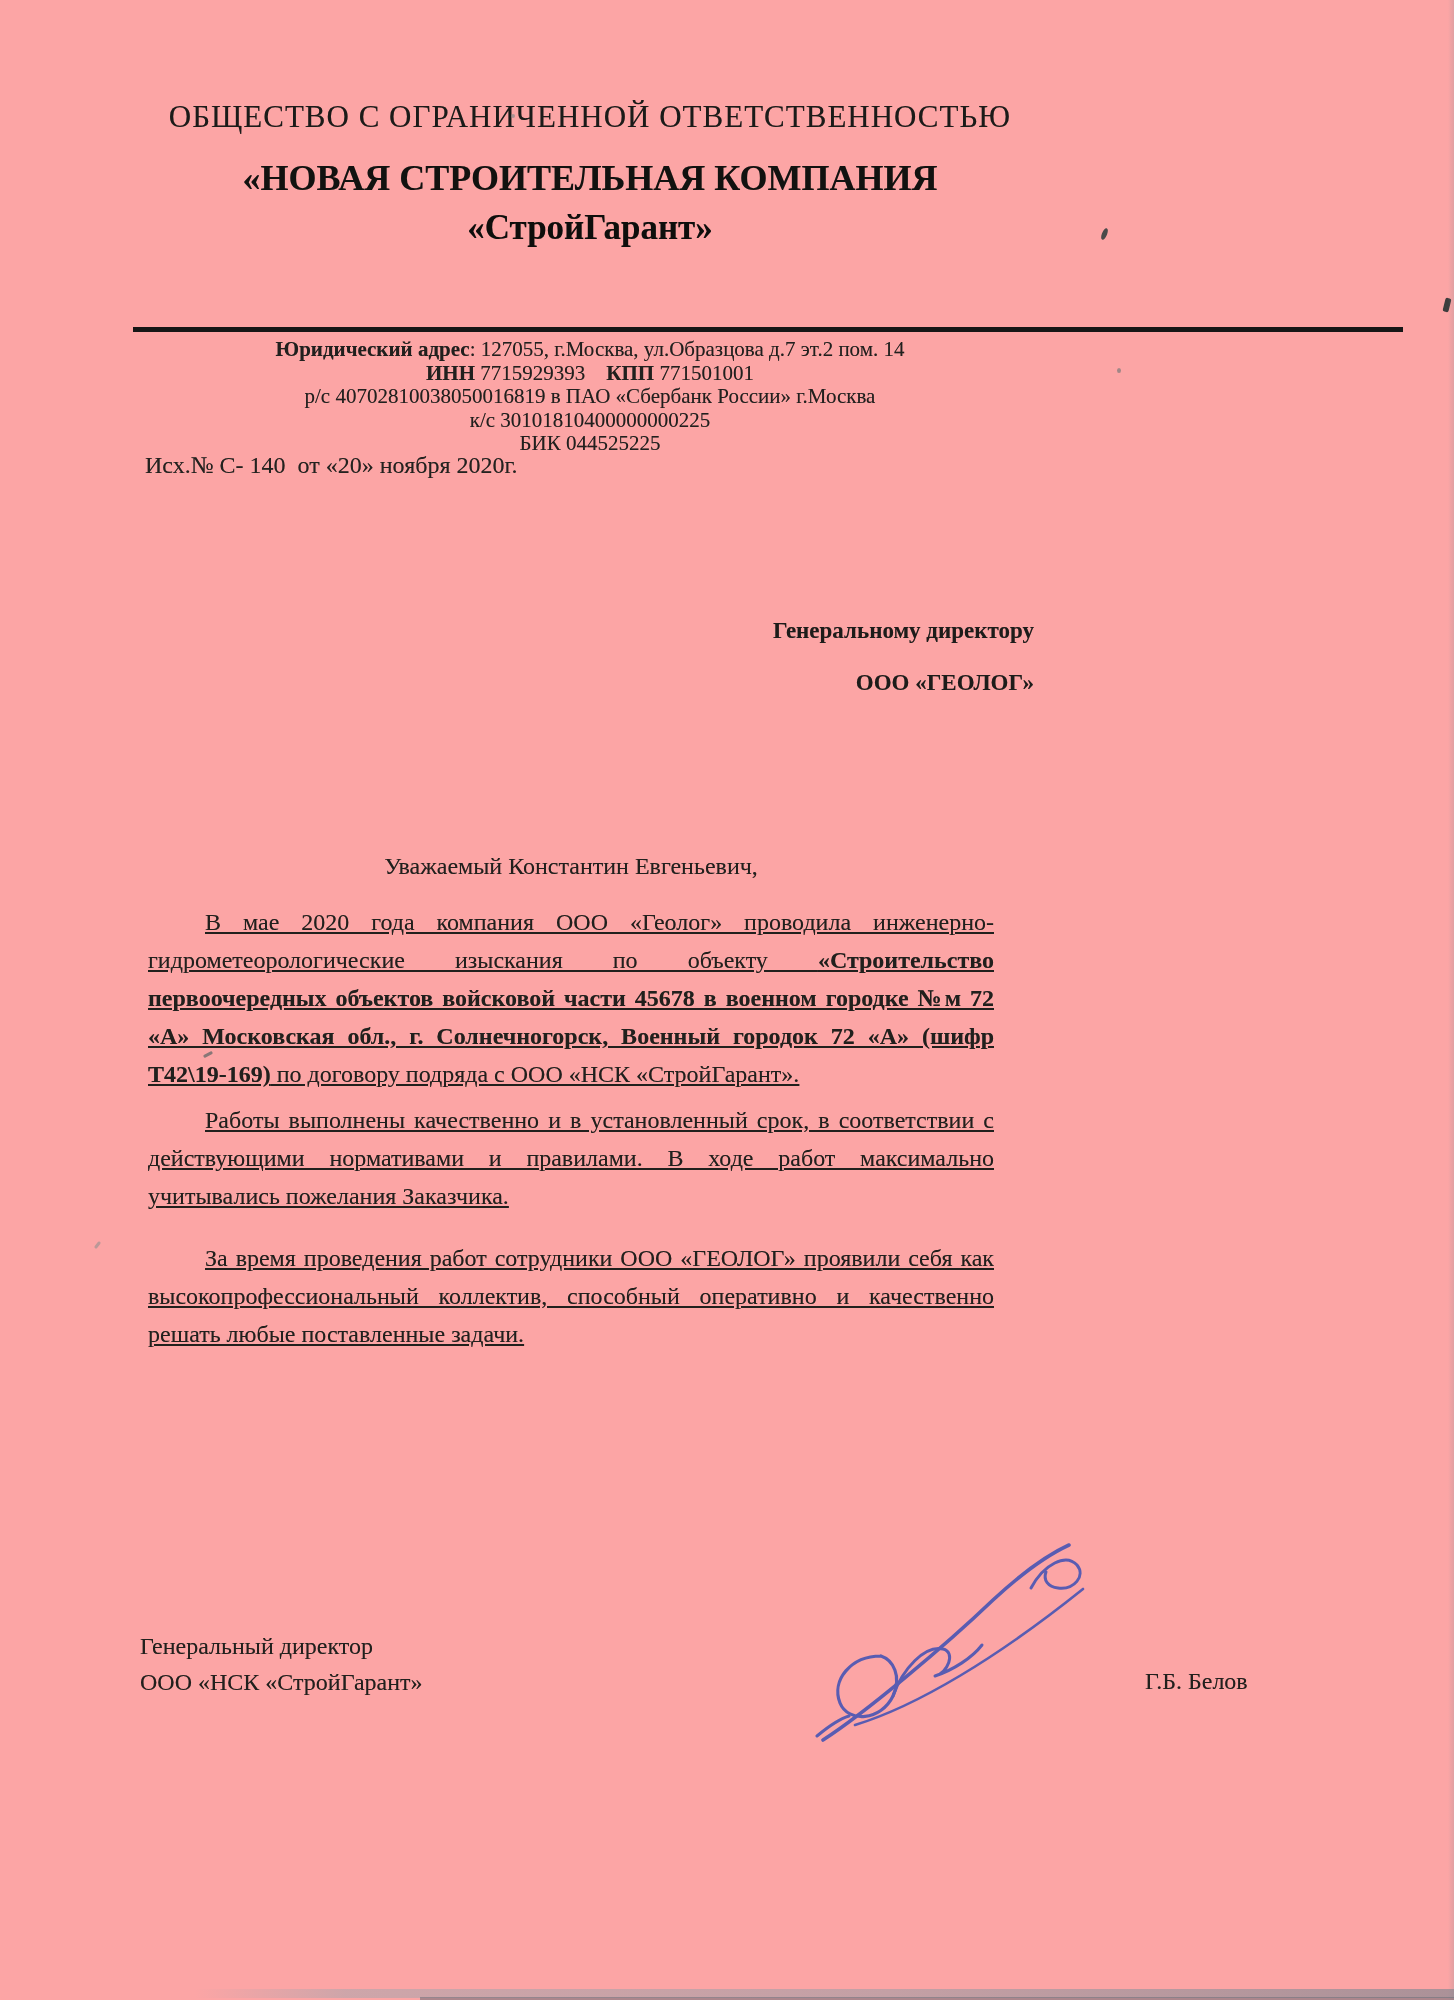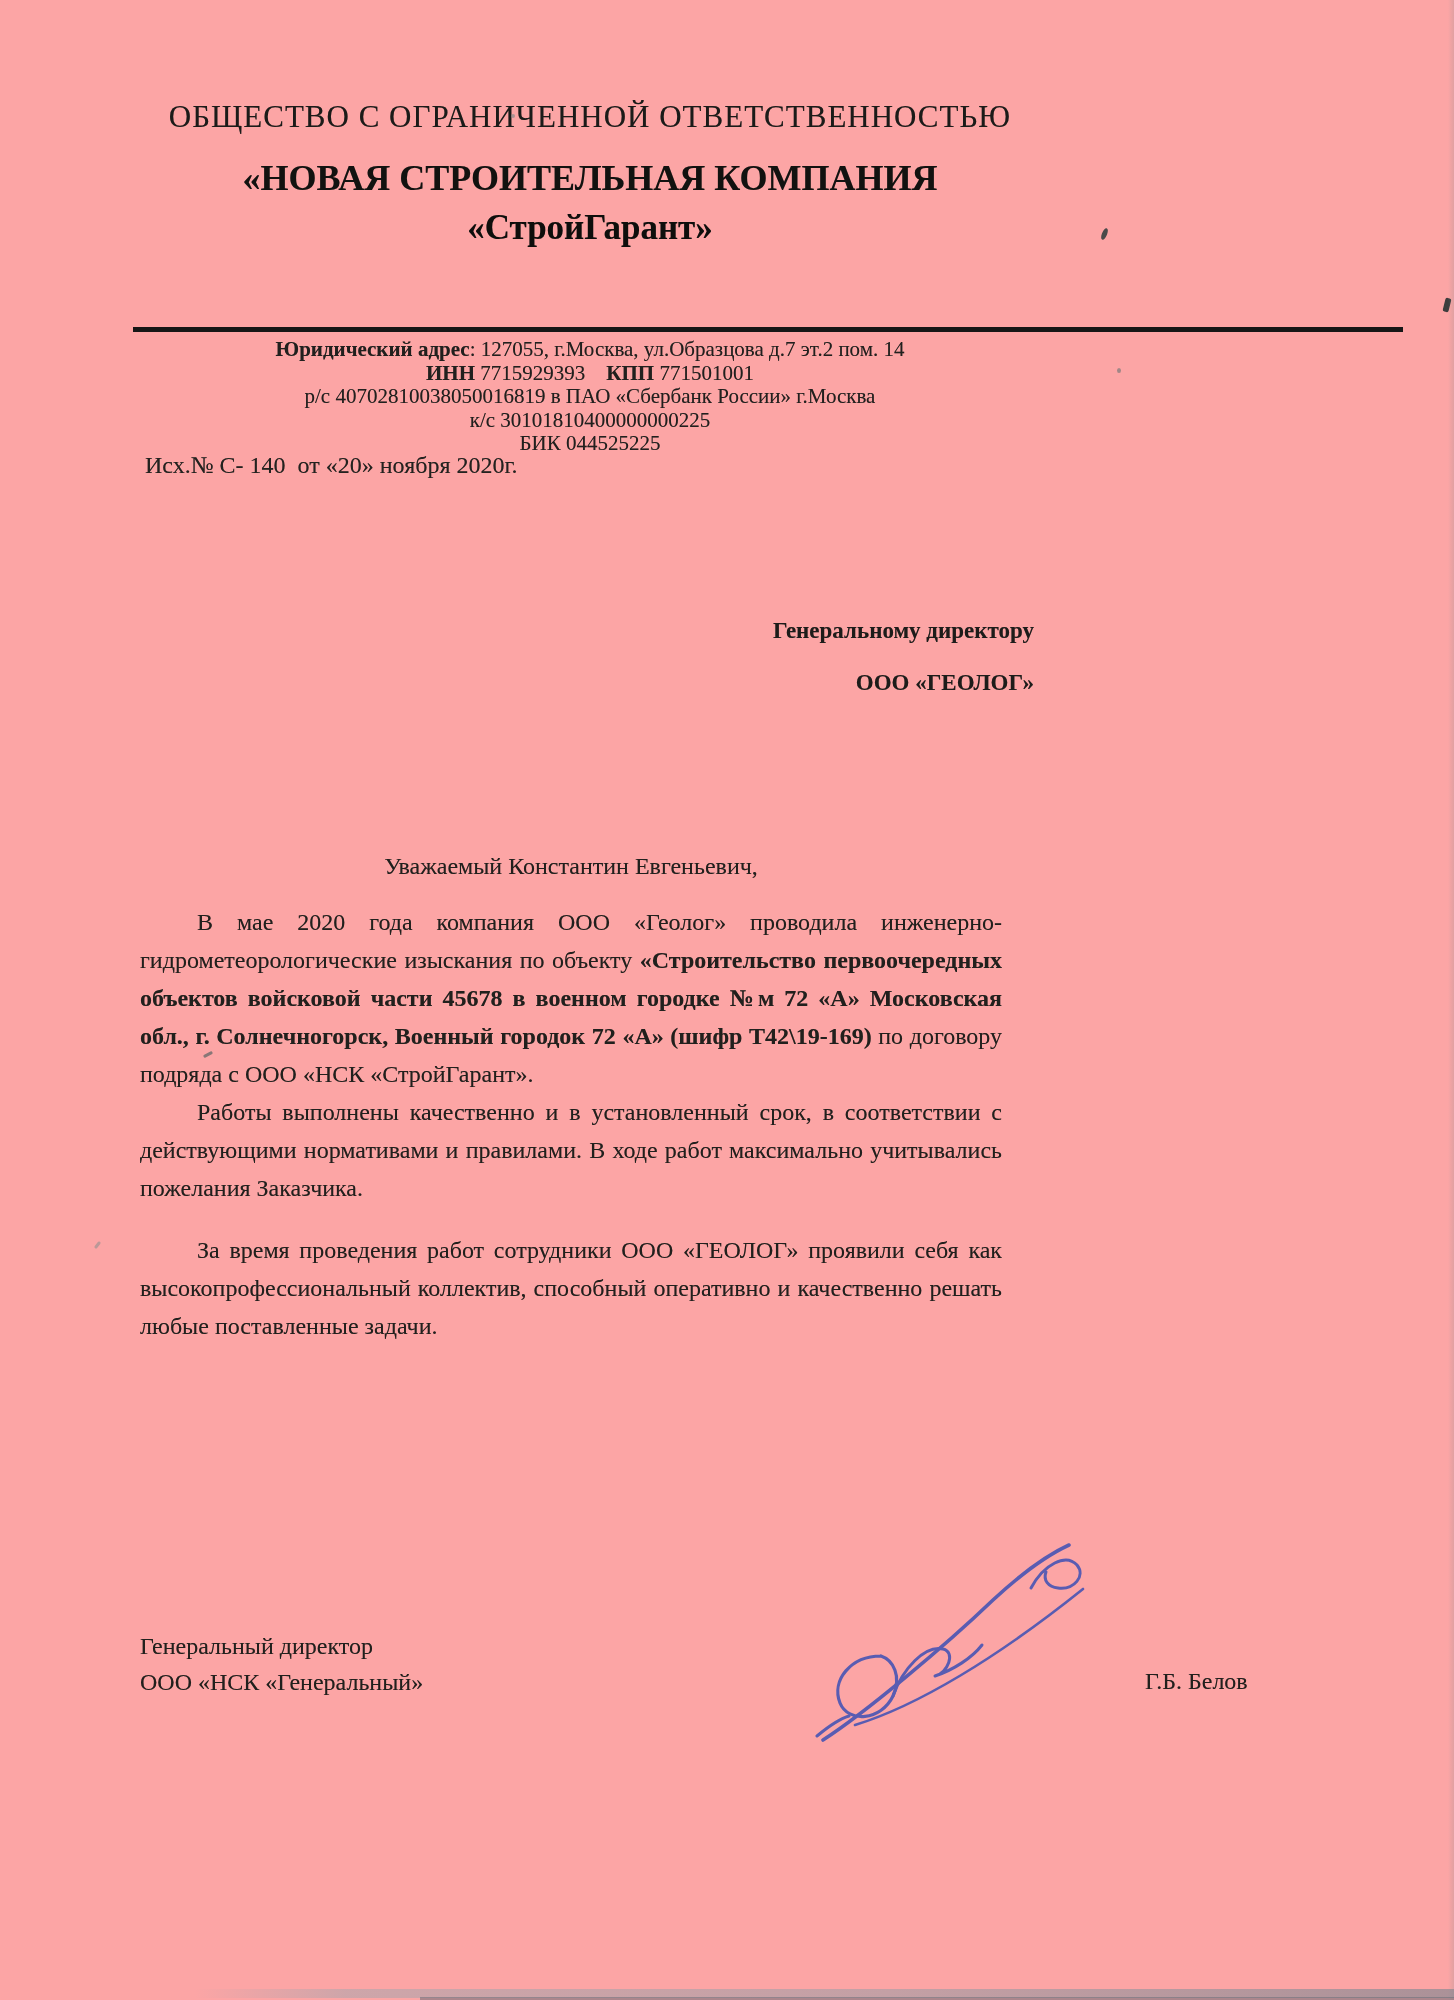--- a/index.html
+++ b/index.html
@@ -28,21 +28,21 @@
   
   .reference{position:absolute;left:145px;top:452px;font-size:24px;color:#23221f;}
 
   
   .recipient{position:absolute;left:588px;top:612px;width:446px;text-align:right;font-weight:bold;font-size:23px;color:#1d1c1a;}
   .recipient div{line-height:38px;margin-bottom:14px;}
 
   
   .body-text{position:absolute;left:140px;top:847px;width:862px;font-size:24px;line-height:38px;color:#21201d;}
   .salutation{text-align:center;margin-bottom:18px;}
-  .body-text p{margin:0;text-align:justify;text-indent:57px;}
+  .body-text p{margin:8px;text-align:justify;text-indent:57px;text-decoration:underline;}
   .body-text p.gap{margin-top:24px;}
 
   
   .signer{position:absolute;left:140px;top:1628px;font-size:24px;line-height:36px;color:#21201d;}
   .signer-name{position:absolute;left:1145px;top:1668px;font-size:24px;color:#21201d;}
   .autograph{position:absolute;left:795px;top:1528px;width:310px;height:225px;}
 
   
   .speck{position:absolute;background:#555;}
   .speck.s1{left:1102px;top:228px;width:5px;height:12px;border-radius:45%;transform:rotate(22deg);background:#4a4a4a;}
@@ -88,21 +88,21 @@
 
   <div class="body-text">
     <div class="salutation">Уважаемый Константин Евгеньевич,</div>
     <p><span>В мае 2020 года компания ООО «Геолог» проводила инженерно-гидрометеорологические изыскания по объекту </span><span class="b">«Строительство первоочередных объектов войсковой части 45678 в военном городке №м 72 «А» Московская обл., г. Солнечногорск, Военный городок 72 «А» (шифр Т42\19-169)</span><span> по договору подряда с ООО «НСК «СтройГарант».</span></p>
     <p>Работы выполнены качественно и в установленный срок, в соответствии с действующими нормативами и правилами. В ходе работ максимально учитывались пожелания Заказчика.</p>
     <p class="gap">За время проведения работ сотрудники ООО «ГЕОЛОГ» проявили себя как высокопрофессиональный коллектив, способный оперативно и качественно решать любые поставленные задачи.</p>
   </div>
 
   <div class="signer">
     <div>Генеральный директор</div>
-    <div>ООО «НСК «Генеральный»</div>
+    <div>ООО «НСК «СтройГарант»</div>
   </div>
 
   <svg class="autograph" viewBox="0 0 310 225" fill="none" xmlns="http://www.w3.org/2000/svg">
     <g stroke="#4353b4" stroke-linecap="round" stroke-linejoin="round" fill="none" opacity="0.88">
       <path d="M22,208 C34,198 44,191 54,188" stroke-width="3"></path>
       <path d="M28,212 C70,185 150,118 198,72 C225,47 250,28 274,17" stroke-width="3.6"></path>
       <path d="M86,128 C56,128 36,152 45,175 C53,195 86,193 98,168 C107,148 98,132 86,128" stroke-width="3.2"></path>
       <path d="M98,168 C108,140 130,117 148,121 C161,124 153,145 140,148 C158,142 177,130 187,117" stroke-width="3"></path>
       <path d="M236,60 C249,36 271,25 282,37 C291,48 279,62 263,60 C253,59 248,52 251,44" stroke-width="3"></path>
       <path d="M60,197 C122,178 202,130 288,61" stroke-width="2.6"></path>

